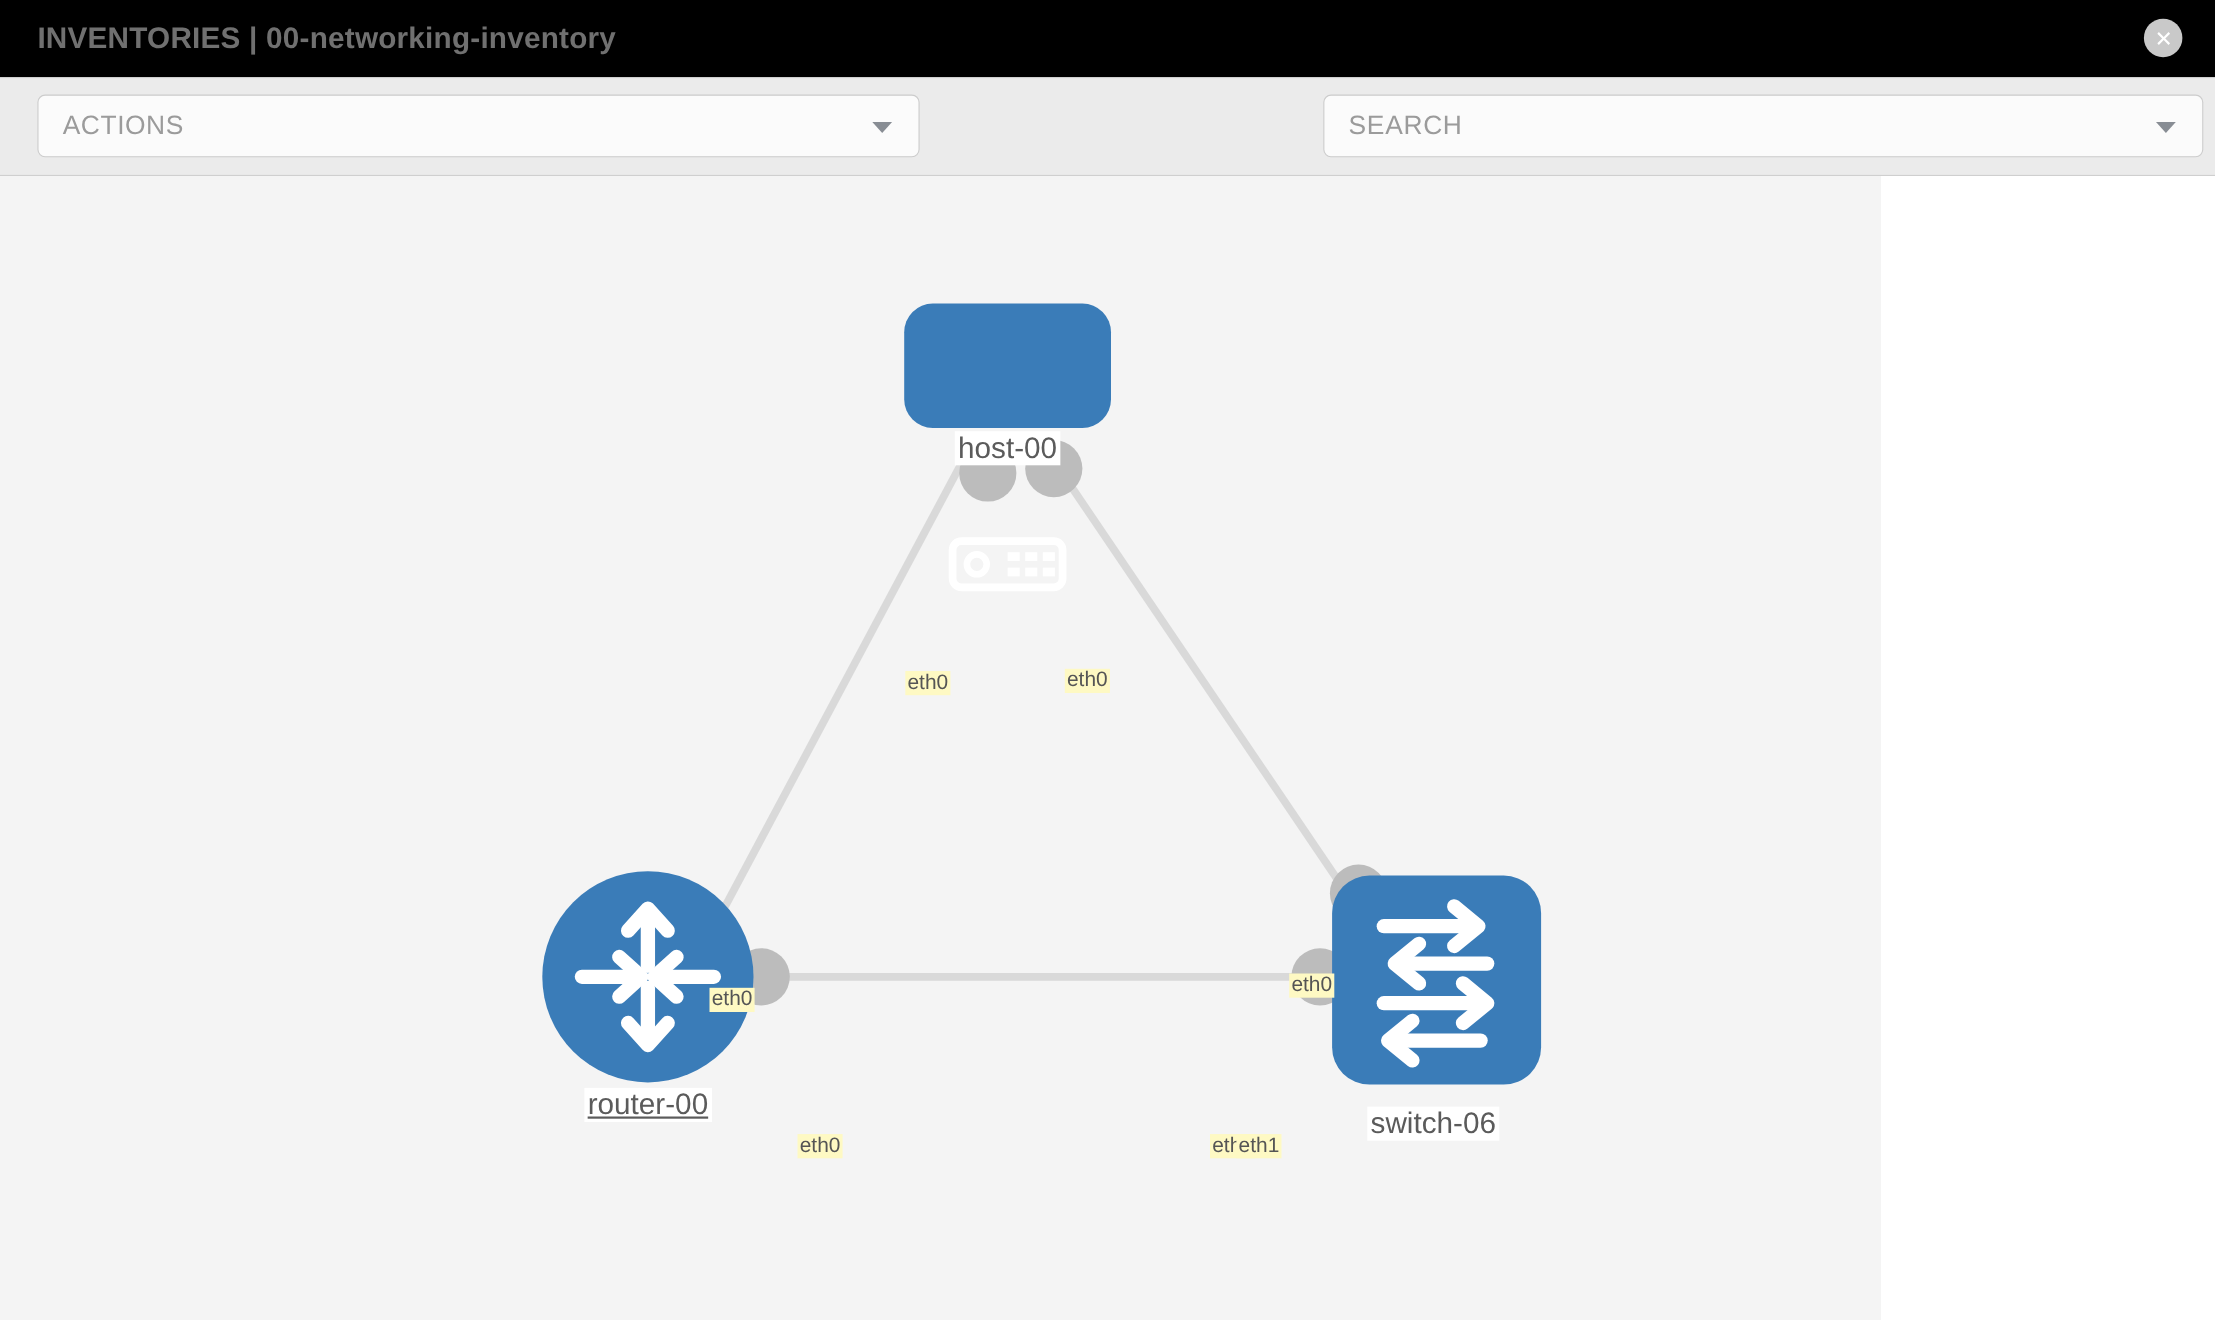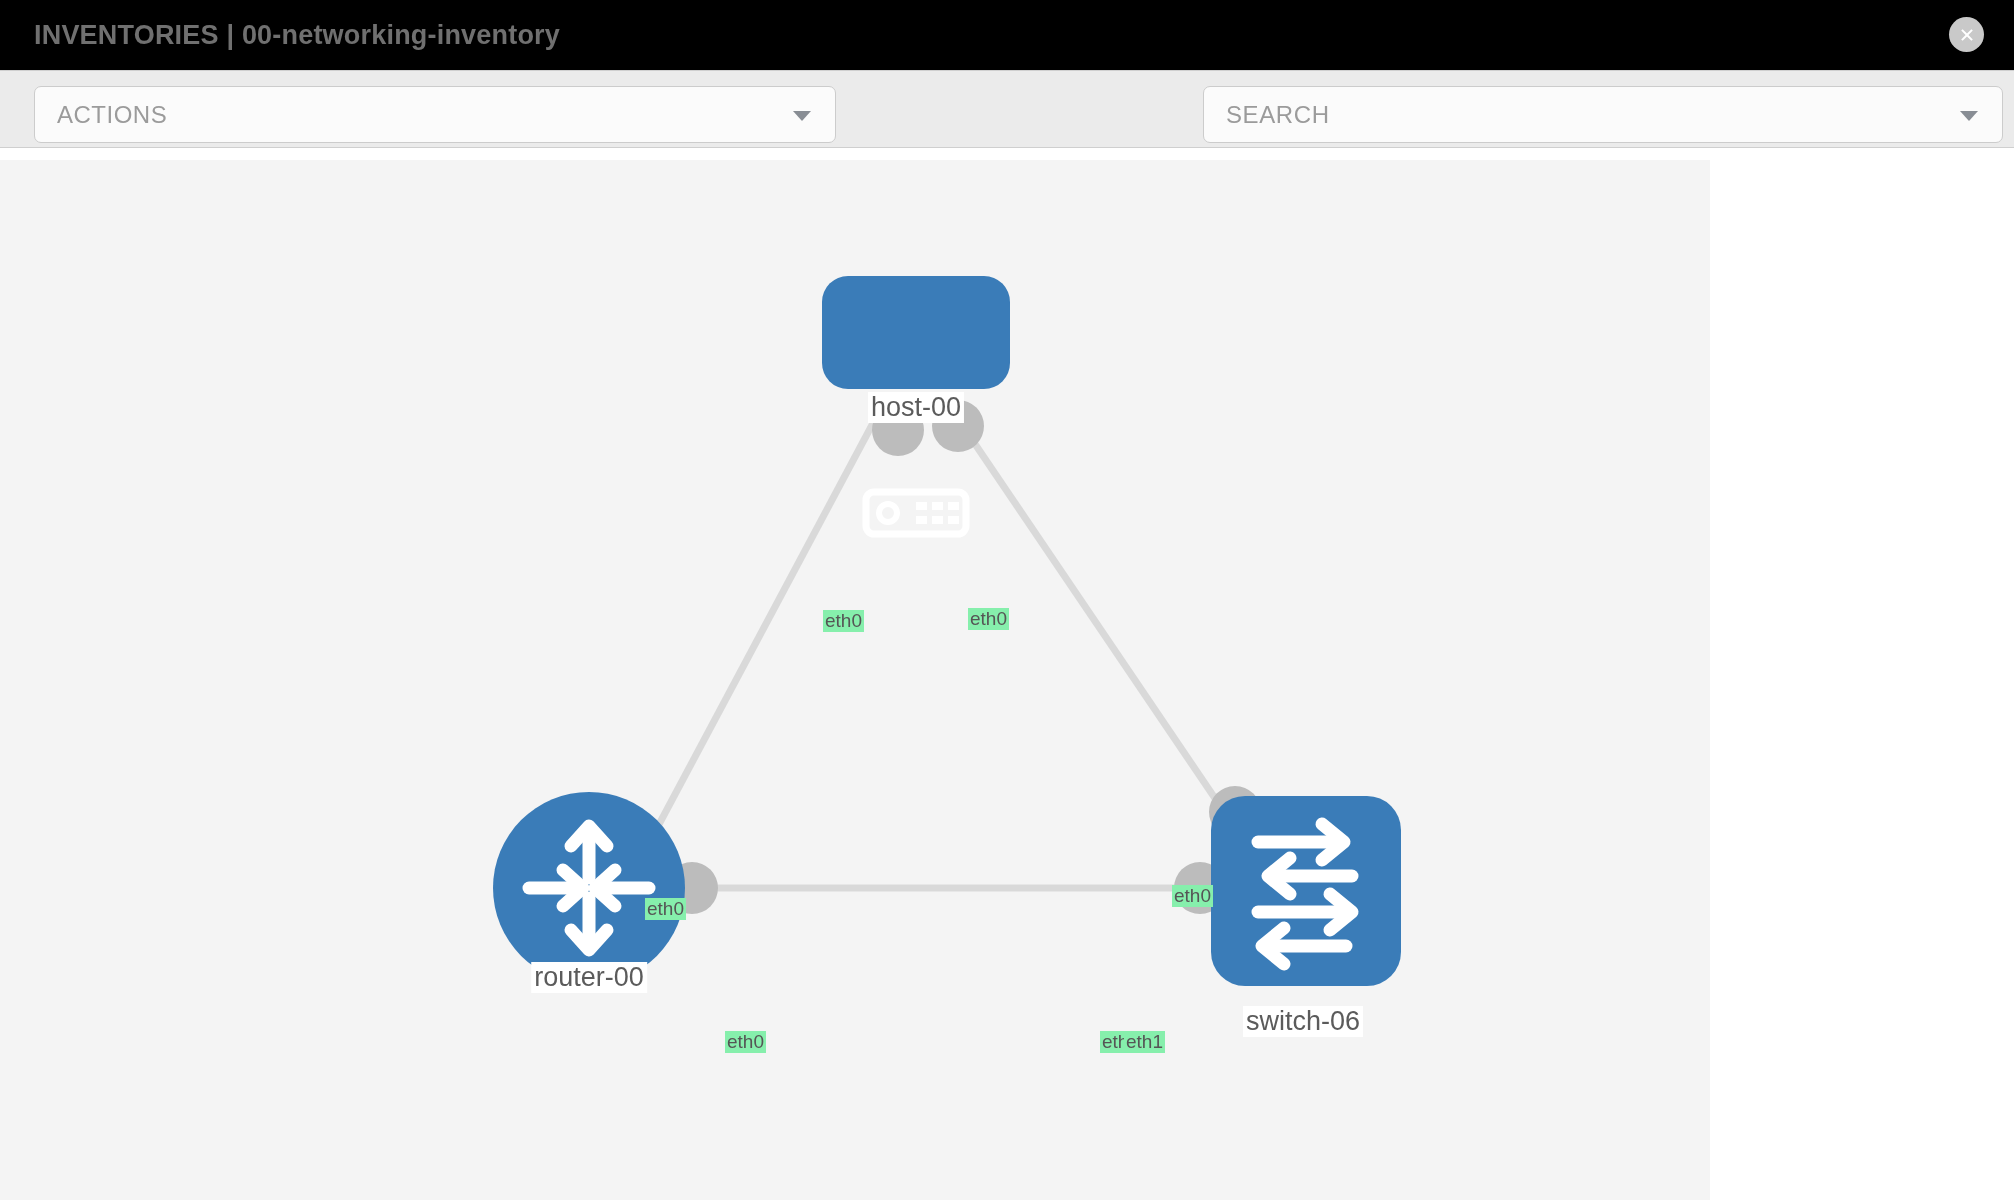--- a/index.html
+++ b/index.html
@@ -50,21 +50,21 @@
     justify-content: center;
     cursor: pointer;
   }
   .close-btn svg { display: block; }
 
   
   .toolbar {
     position: absolute;
     left: 0; top: 70px;
     width: 2014px;
-    height: 78px;
+    height: 90px;
     background: #ebebeb;
     border-top: 1px solid #cfcfcf;
     border-bottom: 1px solid #cfcfcf;
   }
   .actions-select {
     position: absolute;
     left: 34px;
     top: 15px;
     width: 802px;
     height: 57px;
@@ -142,21 +142,21 @@
     color: #5b5b5b;
     background: #ffffff;
     padding: 0 3px;
     white-space: nowrap;
     transform: translateX(-50%);
   }
   .iface-label {
     position: absolute;
     font-size: 19px;
     color: #555555;
-    background: #86efac;
+    background: #fef9c3;
     padding: 0 2px;
     white-space: nowrap;
   }
 </style>
 </head>
 <body>
 
 <div id="app">
 
   <div class="header">
@@ -259,21 +259,21 @@
           <polyline points="1330,734 1352,752 1330,770"></polyline>
 
           <line x1="1346" y1="786" x2="1266" y2="786"></line>
           <polyline points="1284,768 1262,786 1284,804"></polyline>
         </g>
       </g>
     </svg>
 
     <div class="node-label" style="left:916px; top:232px;">host-00</div>
 
-    <div class="node-label" style="left:589px; top:802px;">router-00</div>
+    <div class="node-label" style="left:589px; top:829px;text-decoration:underline;">router-00</div>
 
     <div class="node-label" style="left:1303px; top:846px;">switch-06</div>
 
     <div class="iface-label" style="left:823px; top:450px;">eth0</div>
 
     <div class="iface-label" style="left:968px; top:448px;">eth0</div>
 
     <div class="iface-label" style="left:645px; top:738px;">eth0</div>
 
     <div class="iface-label" style="left:1172px; top:725px;">eth0</div>

